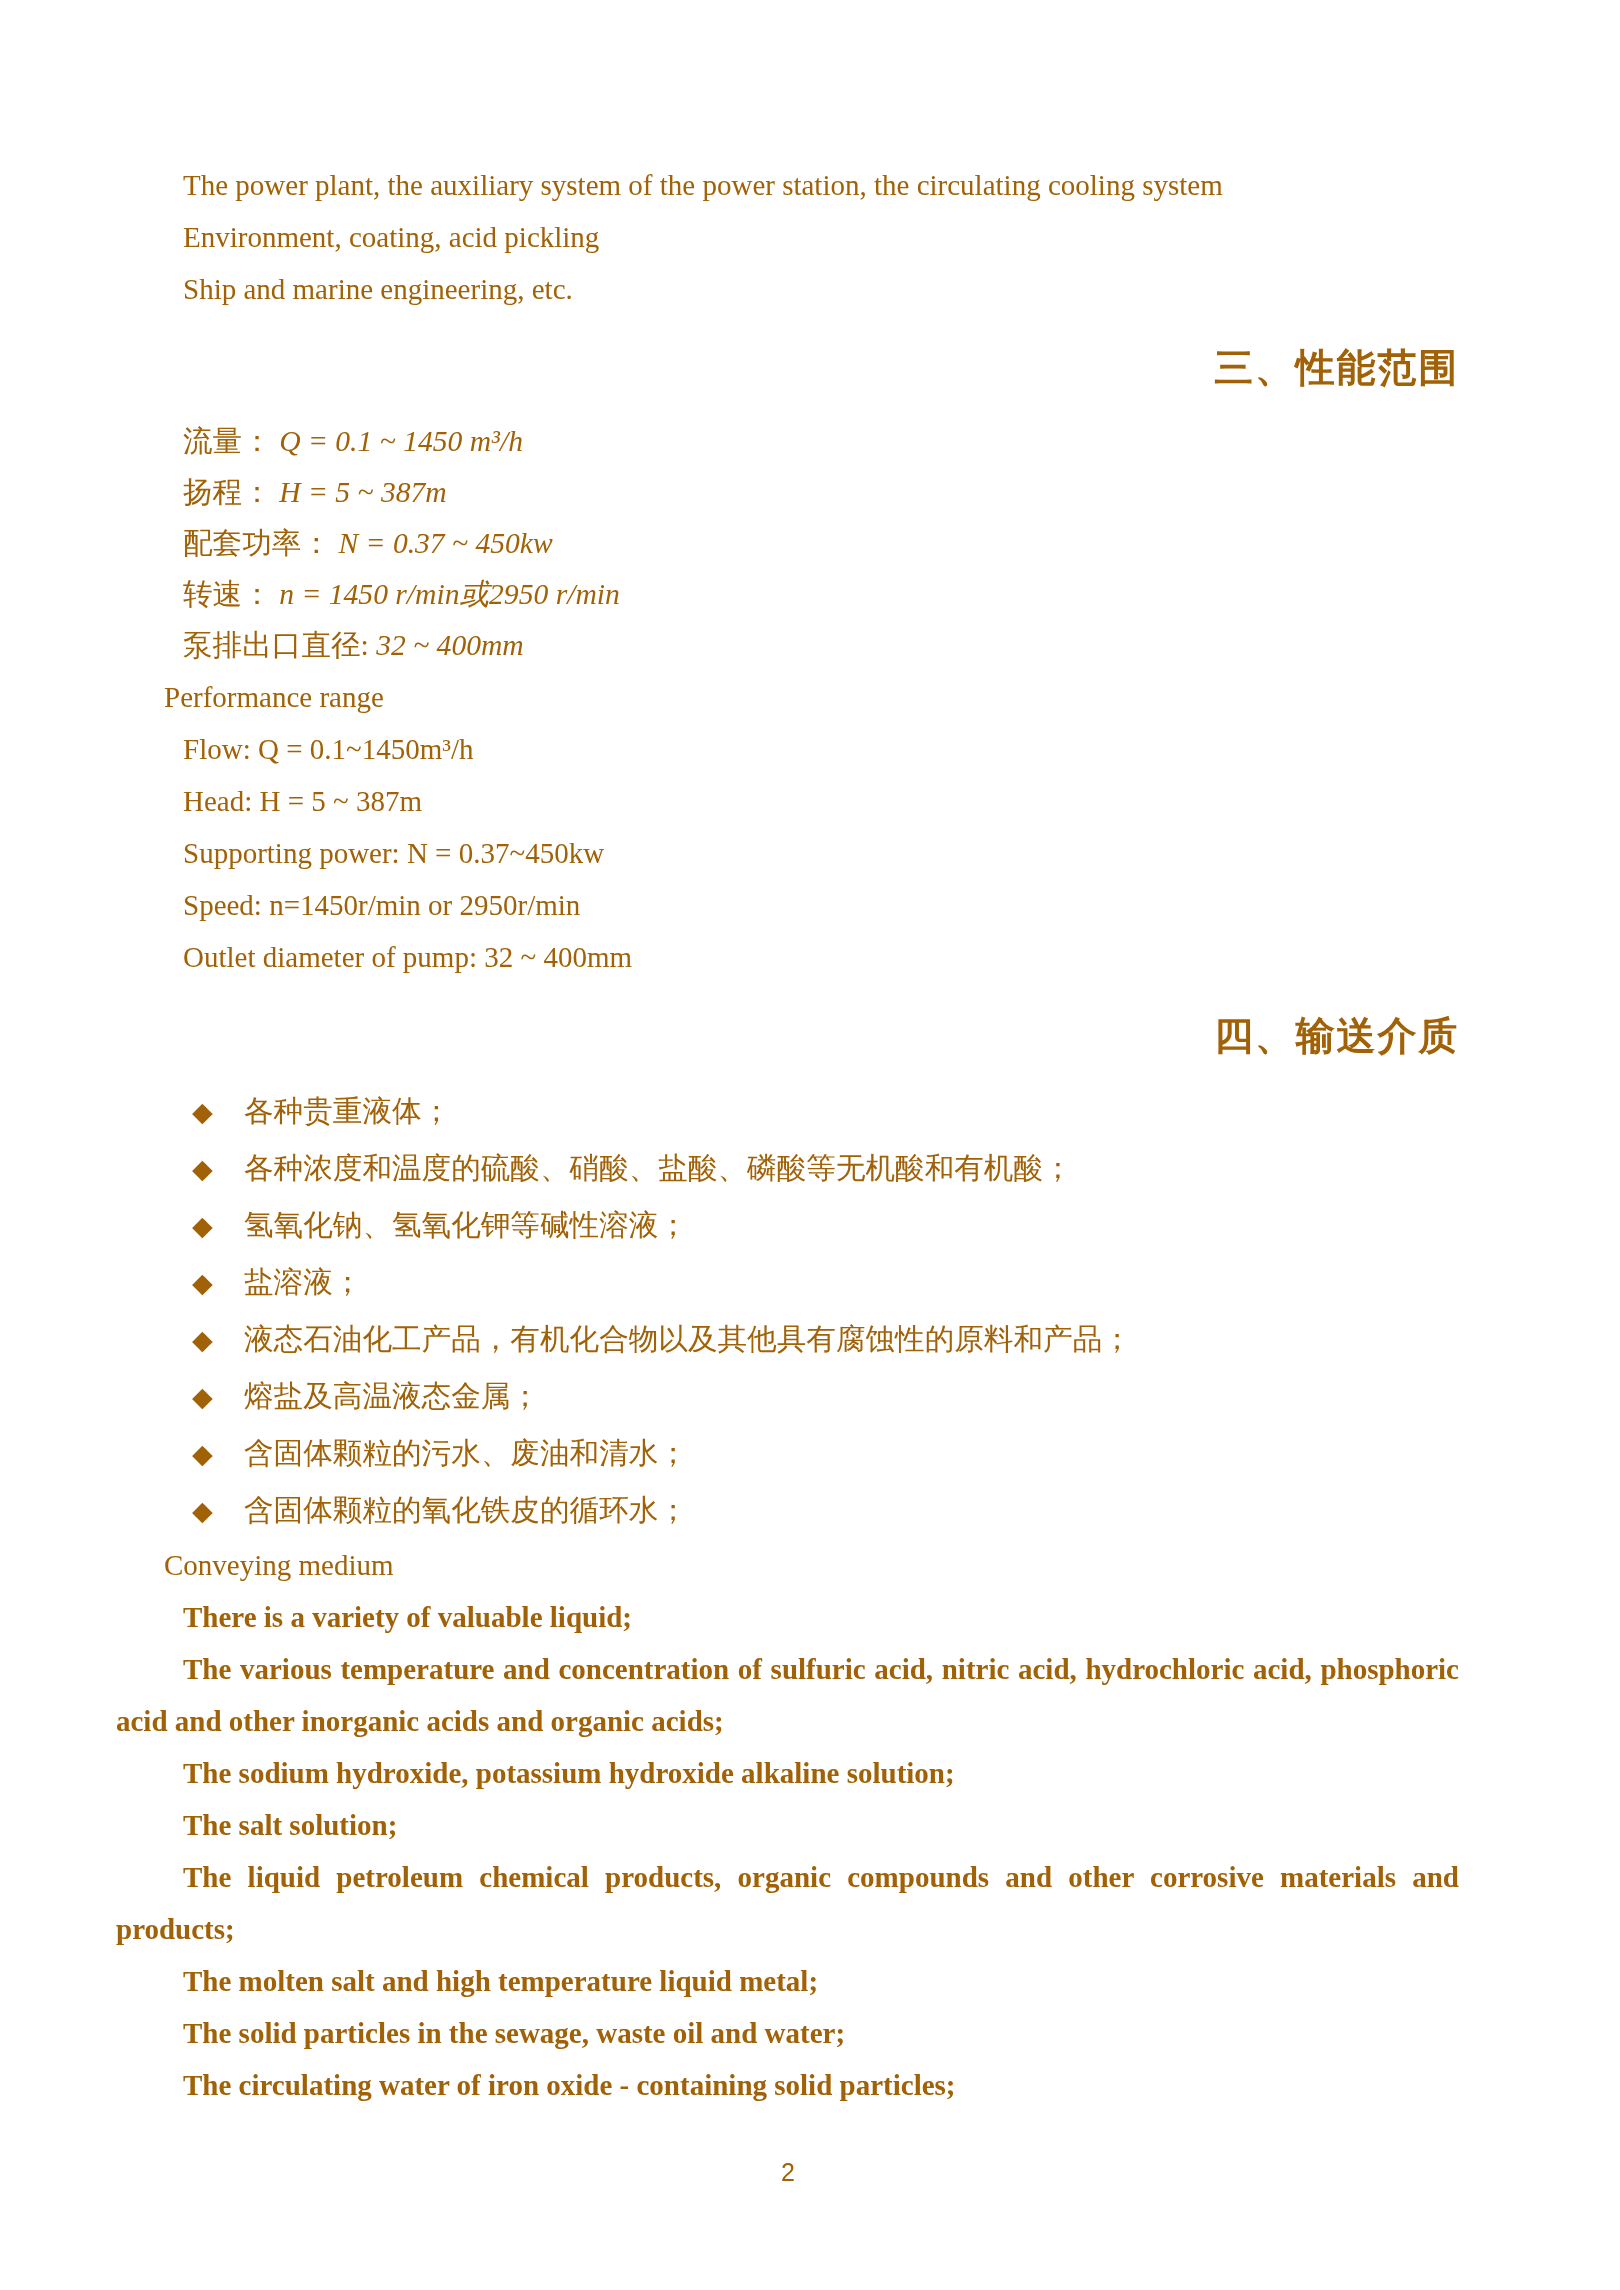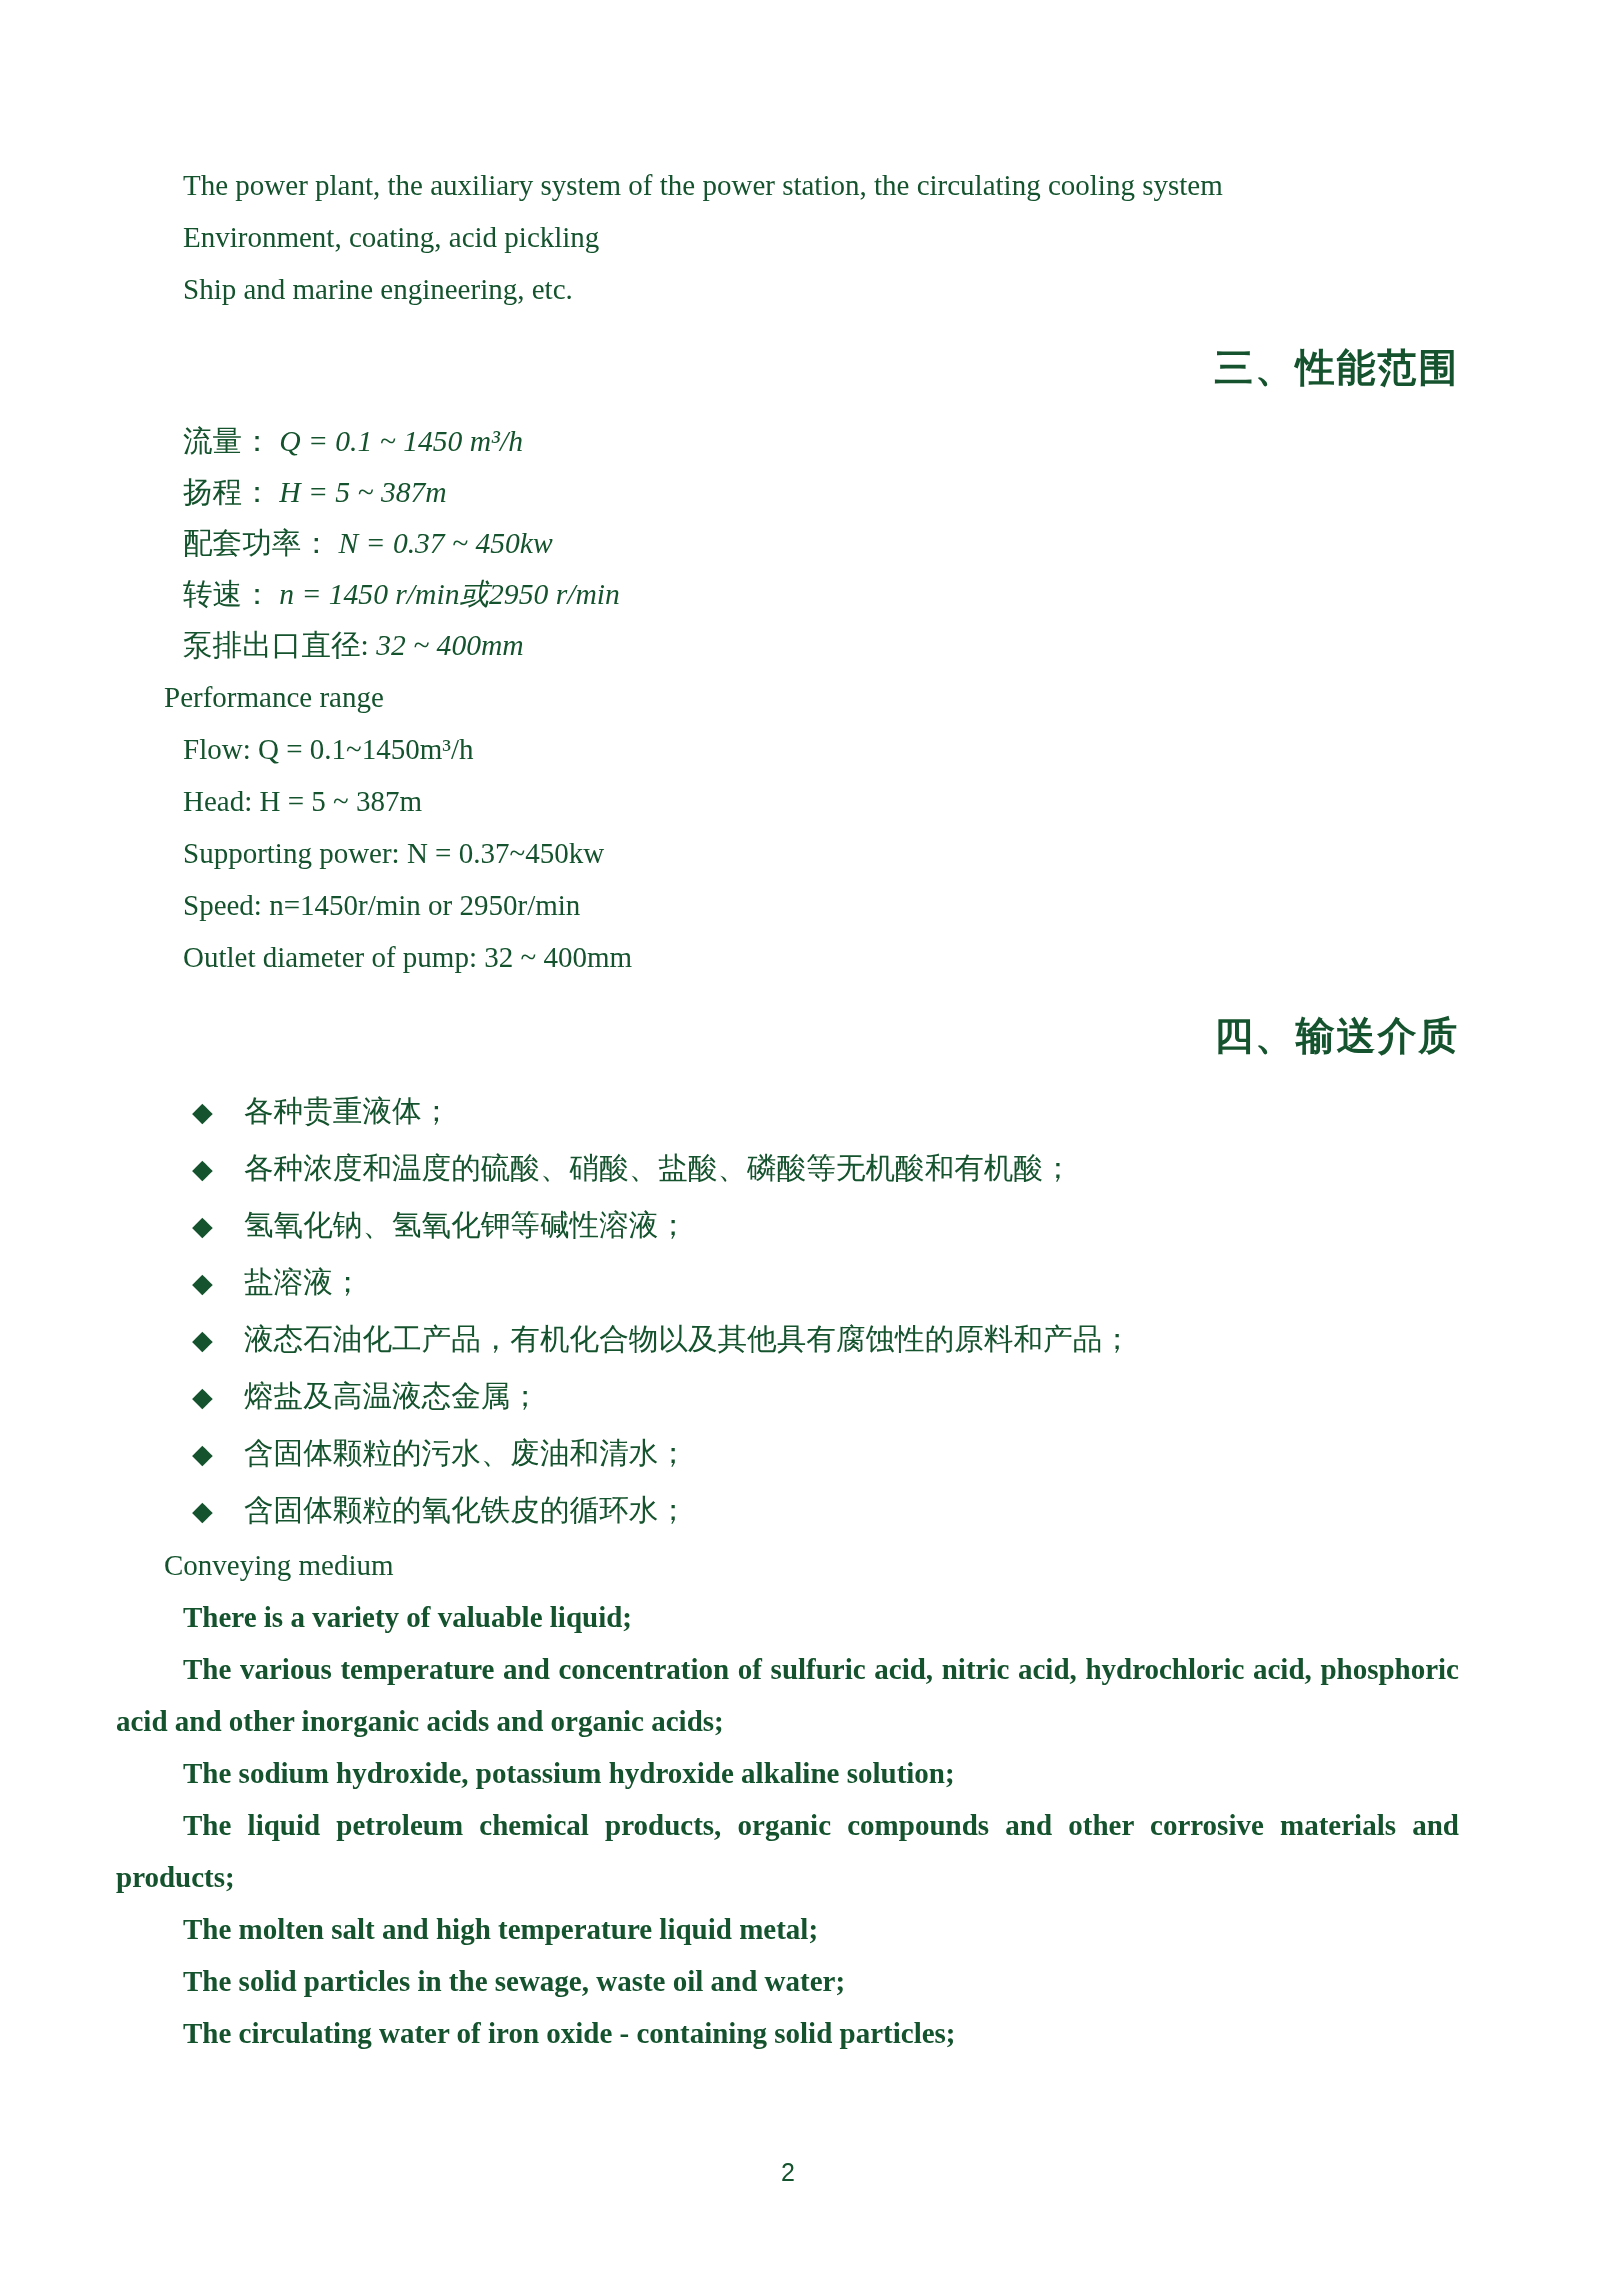--- a/index.html
+++ b/index.html
@@ -4,21 +4,21 @@
 <style>
   html, body { margin: 0; padding: 0; background: #e8e8e8; }
   .page {
     position: relative;
     width: 1620px;
     height: 2291px;
     margin: 0 auto;
     background: #ffffff;
     box-sizing: border-box;
     padding: 159px 161px 0 116px;
-    color: #14532d;
+    color: #a16207;
     font-family: "Liberation Serif", "DejaVu Serif", serif;
     overflow: hidden;
   }
   p { margin: 0; }
 
   .intro-line {
     font-size: 29px;
     line-height: 52px;
     text-indent: 67px;
   }
@@ -167,20 +167,21 @@
   <div class="bullet-item">
     <span class="diamond">◆</span>
     <span class="bullet-text">含固体颗粒的氧化铁皮的循环水；</span>
   </div>
 
   <p class="flush-label">Conveying medium</p>
 
   <p class="body-para">There is a variety of valuable liquid;</p>
   <p class="body-para">The various temperature and concentration of sulfuric acid, nitric acid, hydrochloric acid, phosphoric acid and other inorganic acids and organic acids;</p>
   <p class="body-para">The sodium hydroxide, potassium hydroxide alkaline solution;</p>
+  <p class="body-para">The salt solution;</p>
   <p class="body-para">The liquid petroleum chemical products, organic compounds and other corrosive materials and products;</p>
   <p class="body-para">The molten salt and high temperature liquid metal;</p>
   <p class="body-para">The solid particles in the sewage, waste oil and water;</p>
   <p class="body-para">The circulating water of iron oxide - containing solid particles;</p>
 
   <div class="page-number">2</div>
 
 </div>
 
 

